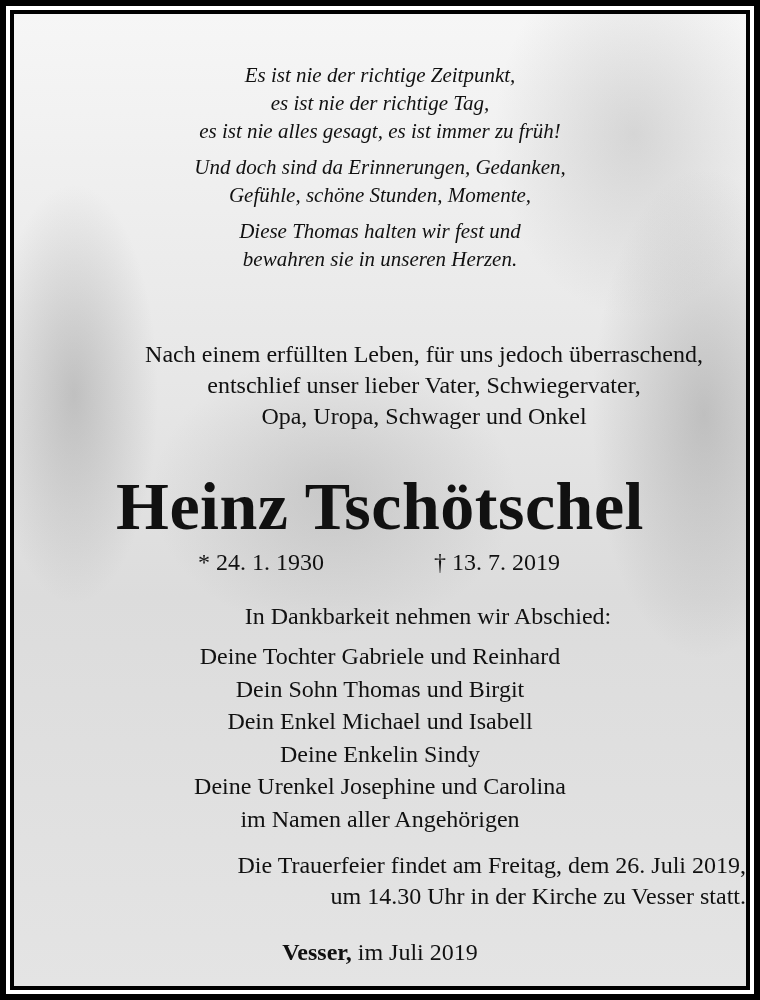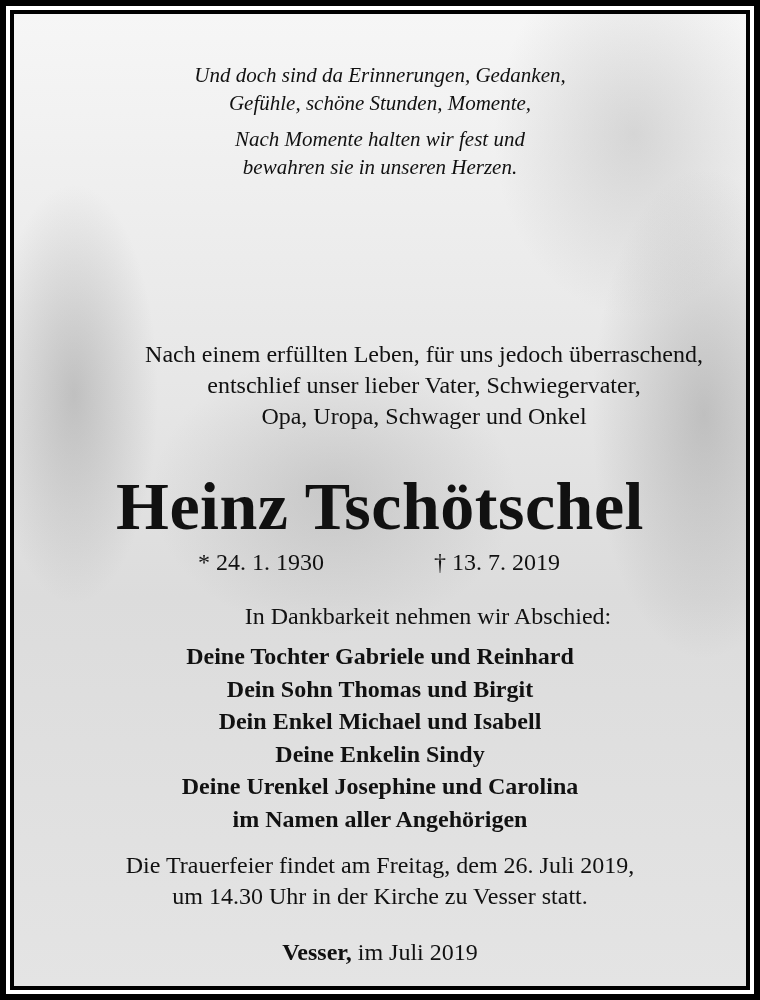--- a/index.html
+++ b/index.html
@@ -15,39 +15,44 @@
   }
   .content { position: absolute; left: 0; top: 0; width: 732px; text-align: center; color: #111; font-family: "Liberation Serif", "DejaVu Serif", serif; }
   .poem { position: absolute; top: 47px; width: 100%; font-style: italic; font-size: 21px; line-height: 28px; }
   .poem .stanza { margin: 0 0 8px 0; }
   .intro { position: absolute; top: 325px; width: 100%; font-size: 24px; line-height: 31px; padding-left: 44px; }
   .name { position: absolute; top: 452px; width: 100%; font-size: 68px; font-weight: bold; line-height: 80px; letter-spacing: 0.5px; }
   .dates { position: absolute; top: 533px; width: 100%; font-size: 24px; line-height: 30px; }
   .dates .birth { position: absolute; left: 184px; }
   .dates .death { position: absolute; left: 420px; }
   .thanks { position: absolute; top: 587px; width: 100%; font-size: 24px; line-height: 30px; padding-left: 48px; }
-  .family { position: absolute; top: 626px; width: 100%; font-size: 24px; font-weight: bold; line-height: 32.5px; }
-  .service { position: absolute; top: 836px; width: 100%; font-size: 24px; line-height: 31px; }
+  .family { position: absolute; top: 626px; width: 100%; font-size: 24px; font-weight: normal; line-height: 32.5px; }
+  .service { position: absolute; top: 836px; width: 100%; font-size: 24px; line-height: 31px; text-align: right; }
   .place { position: absolute; top: 923px; width: 100%; font-size: 24px; line-height: 30px; }
   .place b { font-weight: bold; }
 </style>
 </head>
 <body>
 
 <div class="frame-outer">
   <div class="frame-inner">
     <div class="content">
 
       <div class="poem">
         <div class="stanza">
+          <div>Es ist nie der richtige Zeitpunkt,</div>
+          <div>es ist nie der richtige Tag,</div>
+          <div>es ist nie alles gesagt, es ist immer zu früh!</div>
+        </div>
+        <div class="stanza">
           <div>Und doch sind da Erinnerungen, Gedanken,</div>
           <div>Gefühle, schöne Stunden, Momente,</div>
         </div>
         <div class="stanza">
-          <div>Nach Momente halten wir fest und</div>
+          <div>Diese Thomas halten wir fest und</div>
           <div>bewahren sie in unseren Herzen.</div>
         </div>
       </div>
 
       <div class="intro">
         <div>Nach einem erfüllten Leben, für uns jedoch überraschend,</div>
         <div>entschlief unser lieber Vater, Schwiegervater,</div>
         <div>Opa, Uropa, Schwager und Onkel</div>
       </div>
 

